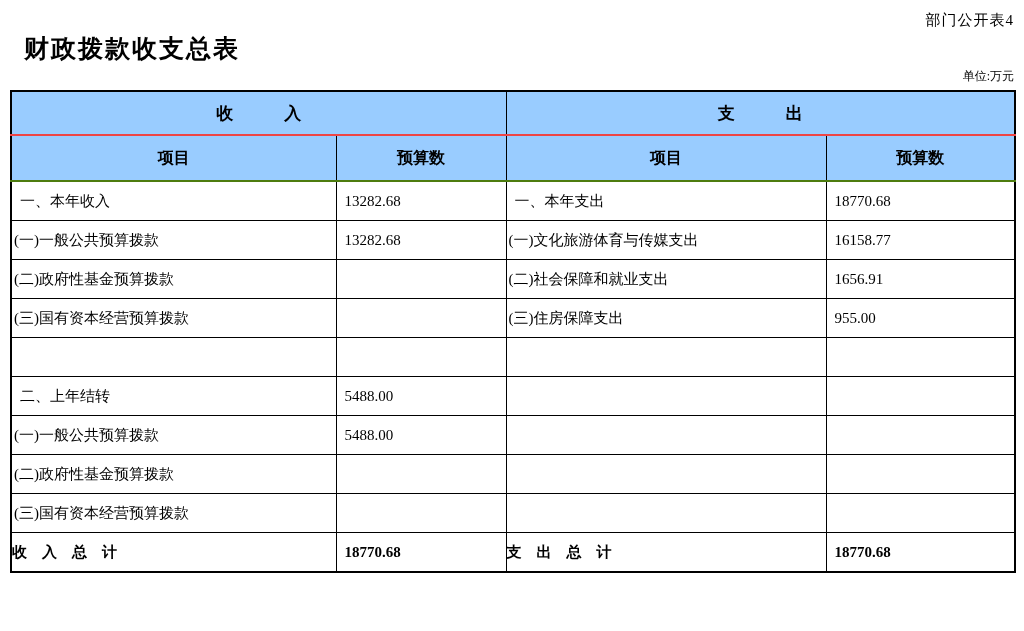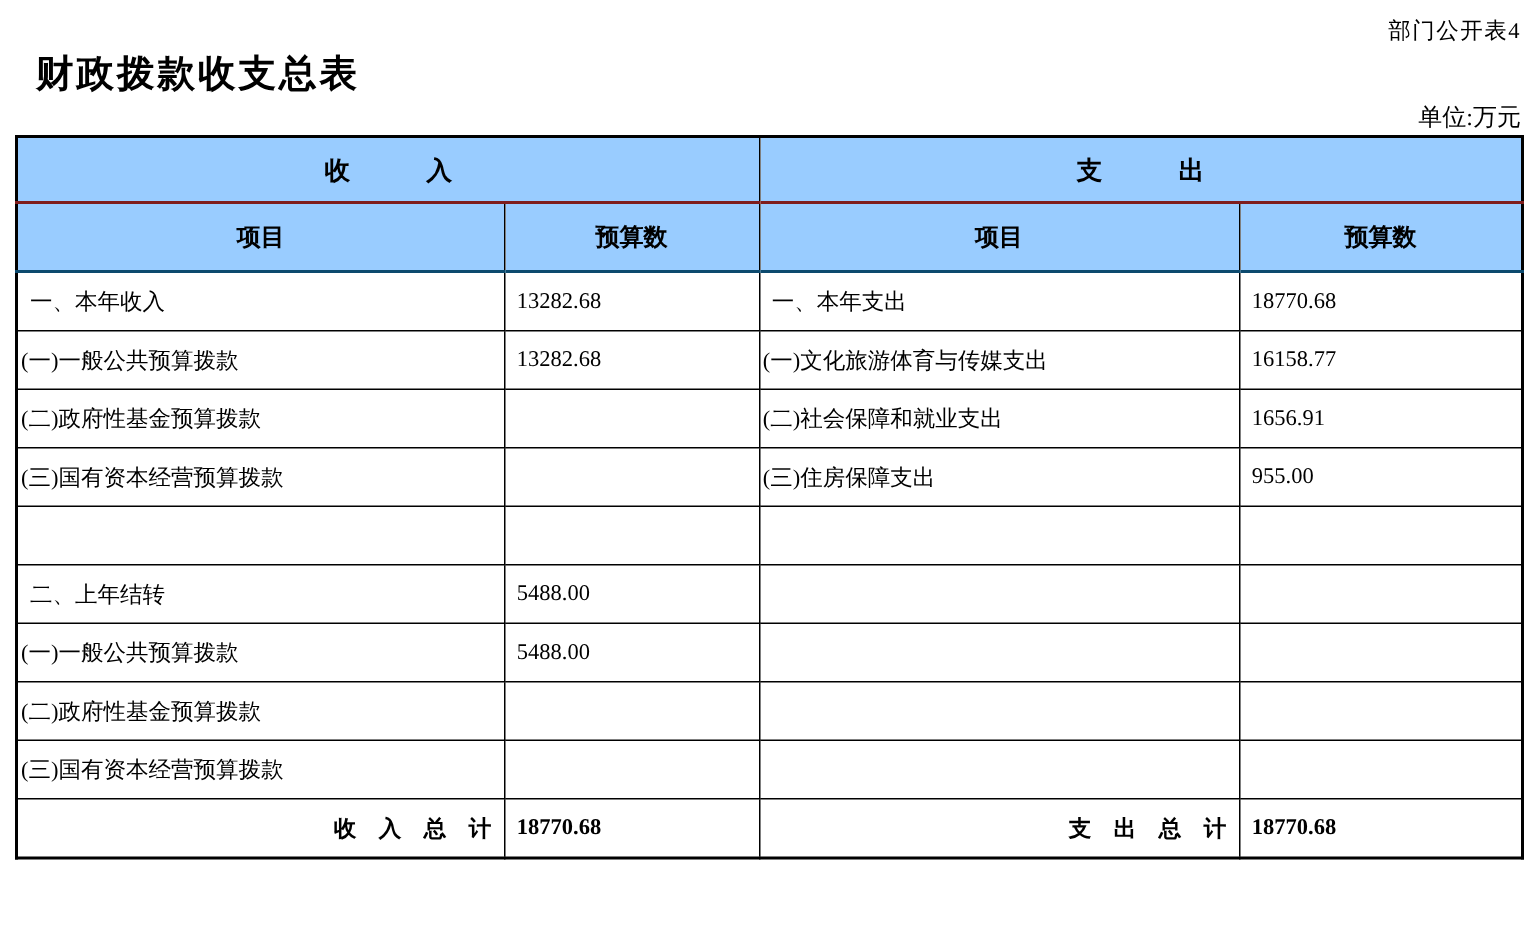--- a/index.html
+++ b/index.html
@@ -31,21 +31,21 @@
     font-size: 25px;
     font-weight: bold;
     font-family: "Liberation Sans", "DejaVu Sans", sans-serif;
     letter-spacing: 2px;
     padding-left: 24px;
   }
   .unit-label {
     position: absolute;
     top: 68px;
     right: 10px;
-    font-size: 16px;
+    font-size: 12px;
   }
   table.budget {
     position: absolute;
     left: 10px;
     top: 90px;
     width: 1004px;
     border-collapse: collapse;
     table-layout: fixed;
     border: 2px solid #000000;
   }
@@ -56,40 +56,40 @@
     overflow: hidden;
     white-space: nowrap;
     vertical-align: middle;
   }
   tr.group-header td {
     background: #99CCFF;
     font-weight: bold;
     text-align: center;
     font-size: 17px;
     height: 42px;
-    border-bottom: 2px solid #7f1d1d;
+    border-bottom: 2px solid #ef4444;
   }
   tr.col-header td {
     background: #99CCFF;
     font-weight: bold;
     text-align: center;
     font-size: 16px;
     height: 44px;
-    border-bottom: 2px solid #0c4a6e;
+    border-bottom: 2px solid #4d7c0f;
   }
   tr.data-row td { height: 38px; }
   td.item { text-align: left; padding-left: 8px; margin-top: 38px; }
   td.item.sub { padding-left: 2px; }
   td.num { text-align: left; padding-right: 12px; margin-left: 16px; }
   td.mid { border-left: 2px solid #000000; }
   tr.total-row td {
     font-weight: bold;
     height: 38px;
   }
-  tr.total-row td.item { text-align: right; padding-left: 0; }
+  tr.total-row td.item { text-align: left; padding-left: 0; }
 </style>
 </head>
 <body>
 
 <div class="page">
 
   <div class="corner-label">部门公开表4</div>
   <div class="page-title">财政拨款收支总表</div>
   <div class="unit-label">单位:万元</div>
 

